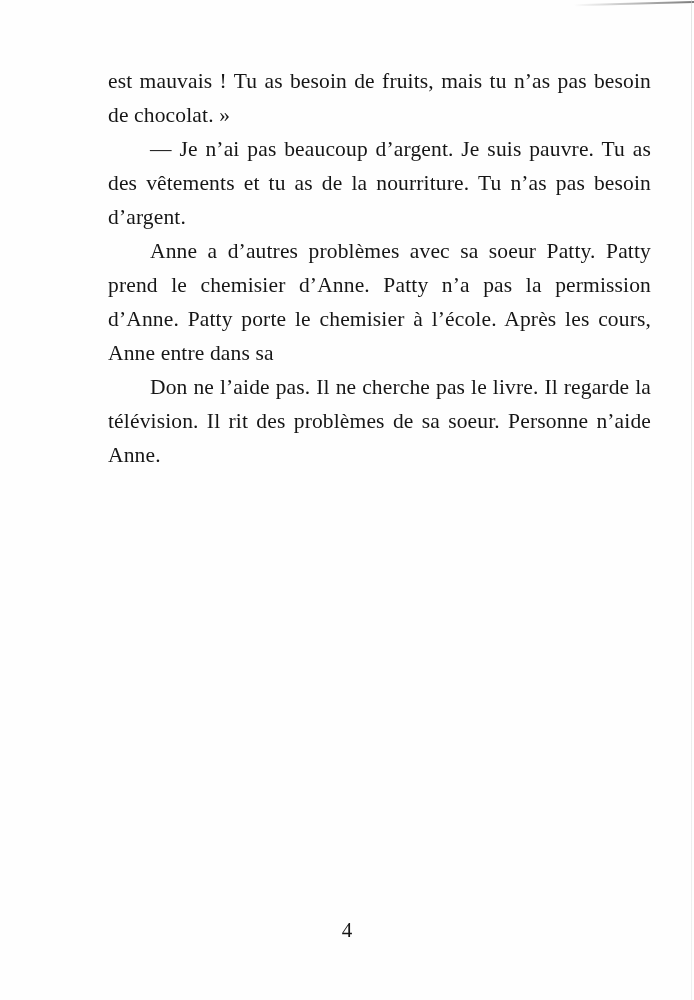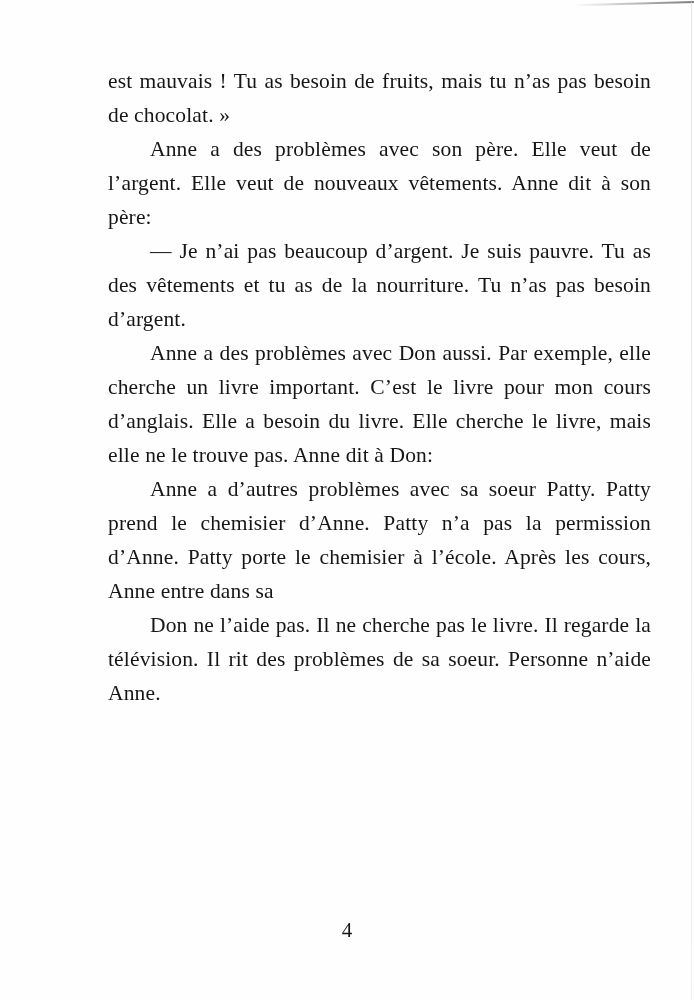--- a/index.html
+++ b/index.html
@@ -66,22 +66,20 @@
 </head>
 <body>
 
 <div class="page">
 
   <div class="scan-corner-top"></div>
   <div class="scan-edge-right"></div>
 
   <div class="text-block">
     <p>est mauvais ! Tu as besoin de fruits, mais tu n’as pas besoin de chocolat. »</p>
-    <p class="indent">Anne a des problèmes avec son père. Elle veut de l’argent. Elle veut de nouveaux vêtements. Anne dit à son père:</p>
     <p class="indent">— Je n’ai pas beaucoup d’argent. Je suis pauvre. Tu as des vêtements et tu as de la nourriture. Tu n’as pas besoin d’argent.</p>
-    <p class="indent">Anne a des problèmes avec Don aussi. Par exemple, elle cherche un livre important. C’est le livre pour mon cours d’anglais. Elle a besoin du livre. Elle cherche le livre, mais elle ne le trouve pas. Anne dit à Don:</p>
     <p class="indent">Anne a d’autres problèmes avec sa soeur Patty. Patty prend le chemisier d’Anne. Patty n’a pas la permission d’Anne. Patty porte le chemisier à l’école. Après les cours, Anne entre dans sa</p>
     <p class="indent">Don ne l’aide pas. Il ne cherche pas le livre. Il regarde la télévision. Il rit des problèmes de sa soeur. Personne n’aide Anne.</p>
   </div>
 
   <div class="page-number">4</div>
 
 </div>
 
 </body></html>

